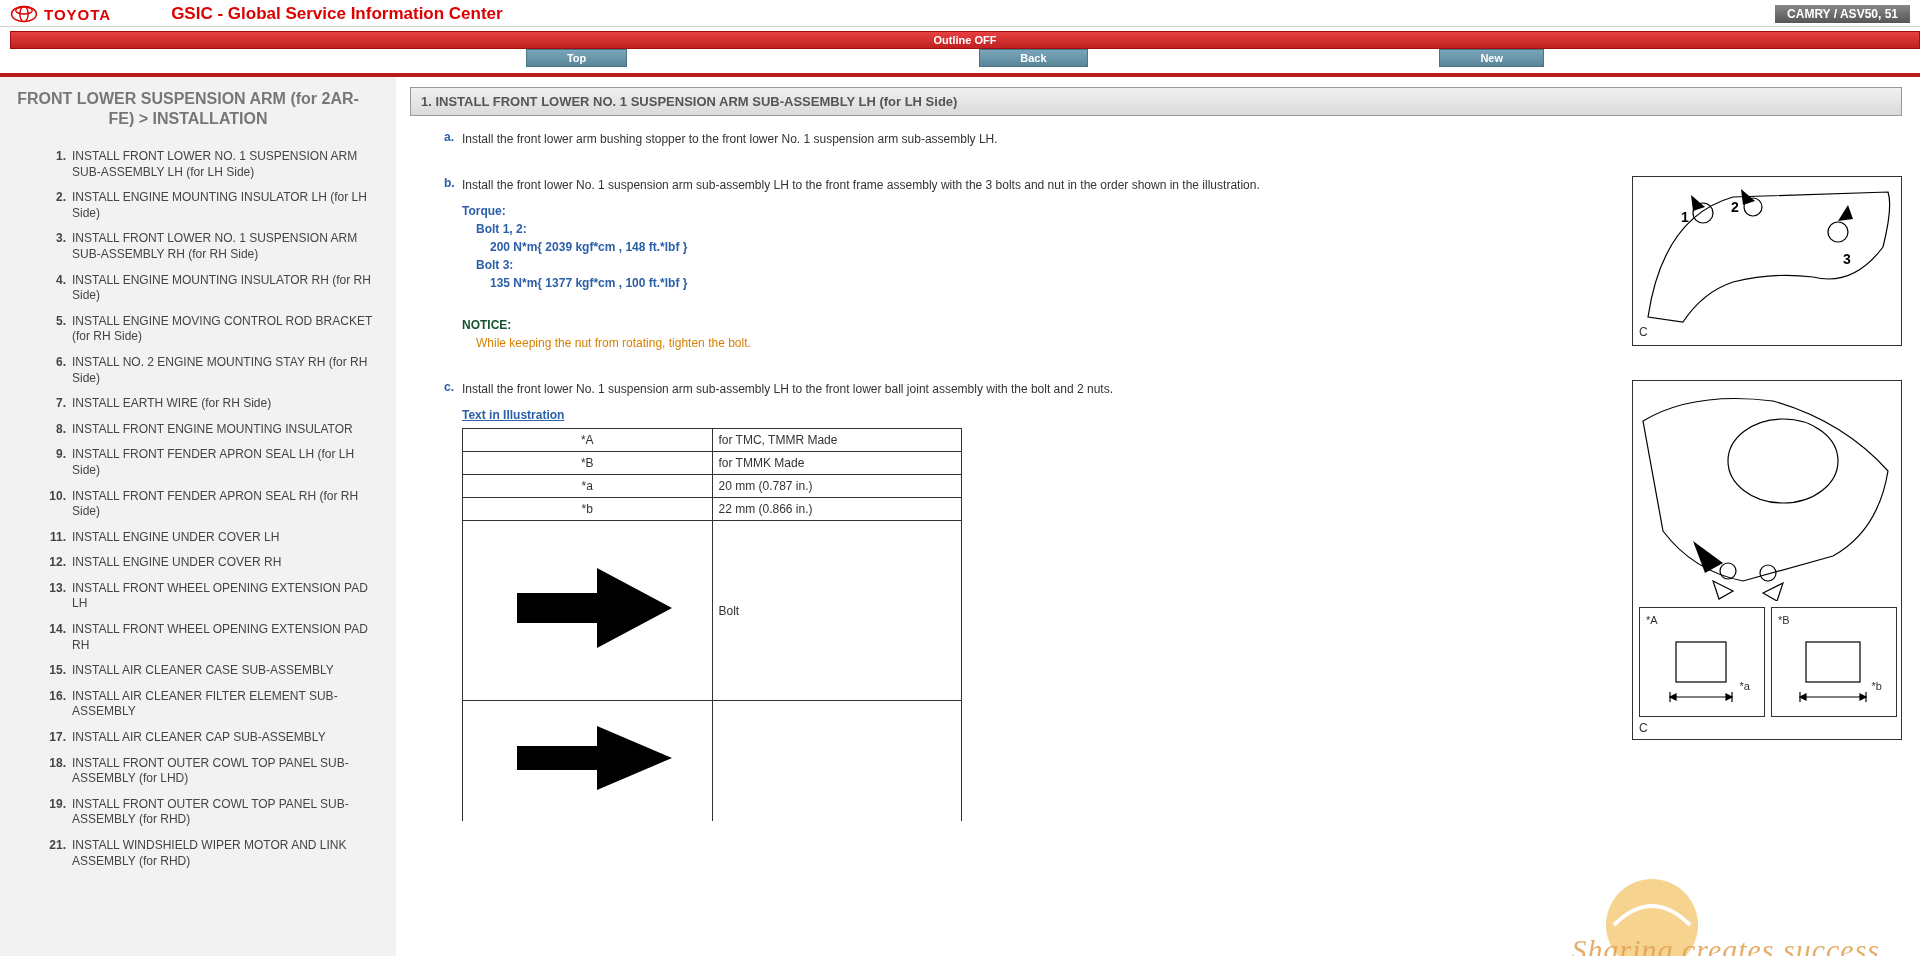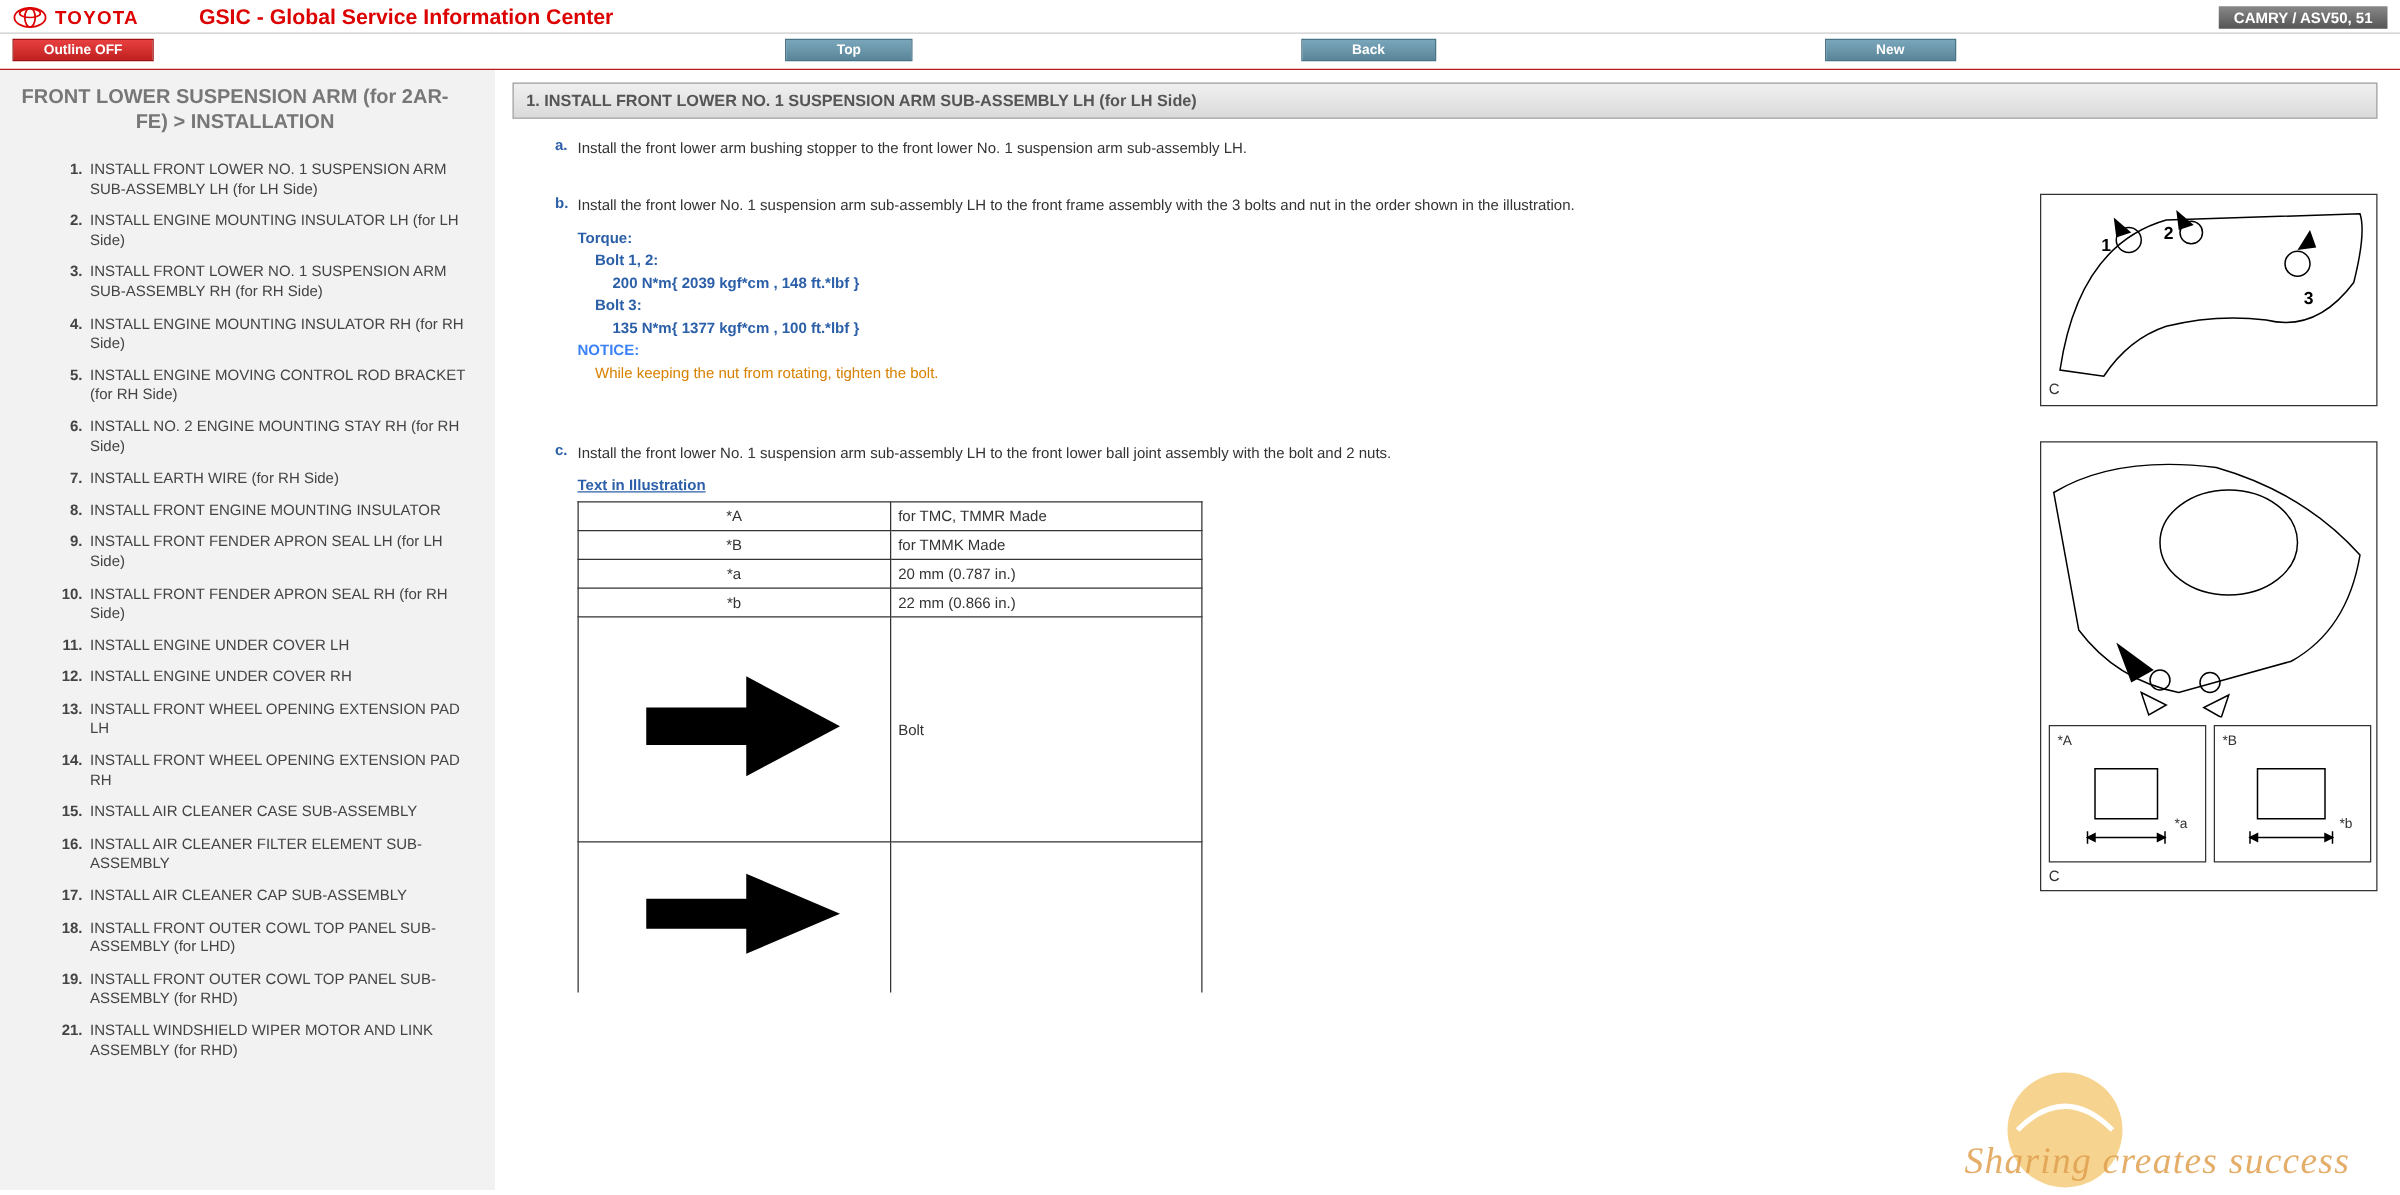--- a/index.html
+++ b/index.html
@@ -1,23 +1,23 @@
 <!DOCTYPE html>
 <html><head>
 <meta charset="utf-8">
 <style>
 * { margin: 0; padding: 0; box-sizing: border-box; }
 body { font-family: Verdana, Arial, sans-serif; font-size: 12px; color: #333; background: #fff; width: 1920px; position: relative; overflow-x: hidden; }
 .header { display: flex; align-items: center; padding: 4px 10px 2px 10px; border-bottom: 1px solid #ccc; background: #fff; }
 .logo-area { display: flex; align-items: center; }
 .logo-icon { width: 28px; height: 18px; margin-right: 6px; }
 .logo-text { color: #d00; font-weight: bold; font-size: 15px; letter-spacing: 1px; }
-.gsic-title { color: #d00; font-size: 17px; font-weight: bold; margin-left: 48px; }
+.gsic-title { color: #d00; font-size: 17px; font-weight: bold; margin-left: 60px; }
 .vehicle-badge { margin-left: auto; background: linear-gradient(#888,#555); color: #fff; padding: 2px 12px; font-size: 12px; font-weight: bold; }
-.subnav { display: flex; padding: 4px 0 6px 0; border-bottom: 1px solid #b91c1c; }
+.subnav { display: flex; padding: 4px 0 6px 0; border-bottom: 4px solid #b91c1c; flex-direction: column; }
 .outline-btn { background: linear-gradient(to bottom,#e84040,#c02020); color: #fff; font-size: 11px; font-weight: bold; padding: 2px 24px; margin-left: 10px; border: 1px solid #a01010; cursor: pointer; }
 .nav-btn { background: linear-gradient(to bottom,#7aa6bb,#5a8599); color: #fff; font-size: 11px; font-weight: bold; padding: 2px 40px; border: 1px solid #4a7589; cursor: pointer; }
 .nav-spacer { display: flex; flex: 1; justify-content: space-around; padding: 0 200px 0 350px; }
 .main { display: flex; }
 .sidebar { width: 396px; background: #f2f2f2; padding: 12px 16px 12px 2px; height: 896px; overflow-y: auto; position: relative; }
 .sidebar::-webkit-scrollbar { width: 16px; }
 .sidebar::-webkit-scrollbar-track { background: #eee; }
 .sidebar::-webkit-scrollbar-thumb { background: #ccc; border: 1px solid #aaa; }
 .breadcrumb { color: #777; font-weight: bold; font-size: 16px; line-height: 1.25; padding: 0 10px 20px 4px; text-align: center; }
 .toc { list-style: none; padding-left: 40px; }
@@ -29,21 +29,21 @@
 .step-list { padding: 14px 0 0 34px; }
 .step { margin-bottom: 28px; display: flex; }
 .step-letter { color: #2b5fa8; font-weight: bold; font-size: 12px; min-width: 18px; flex-shrink: 0; }
 .step-body { flex: 1; font-size: 12px; color: #333; line-height: 1.5; }
 .step-row { display: flex; }
 .step-text-col { flex: 1; }
 .torque-block { color: #2b5fa8; font-weight: bold; margin-top: 8px; padding-left: 0; }
 .torque-block .t-label { }
 .torque-block .t-item { padding-left: 14px; }
 .torque-block .t-val { padding-left: 28px; }
-.notice-label { color: #3b82f6; font-weight: bold; margin-top: 0; }
+.notice-label { color: #14532d; font-weight: bold; margin-top: 24px; }
 .notice-text { color: #d88000; margin-top: 0; padding-left: 14px; }
 .illus-box { width: 270px; height: 170px; border: 1px solid #333; flex-shrink: 0; position: relative; background: #fff; margin-left: auto; }
 .illus-box.tall { height: 360px; }
 .illus-label { position: absolute; bottom: 4px; left: 6px; font-size: 12px; }
 .illus-sub { position: absolute; border: 1px solid #333; background: #fff; font-size: 11px; }
 .text-illus-label { color: #2b5fa8; font-weight: bold; text-decoration: underline; font-size: 12px; margin: 8px 0 4px 0; }
 .data-table { border-collapse: collapse; width: 500px; }
 .data-table td { border: 1px solid #333; padding: 2px 6px; font-size: 12px; }
 .data-table td.key { width: 50%; text-align: center; }
 .icon-cell { height: 180px; text-align: center; vertical-align: middle; }

